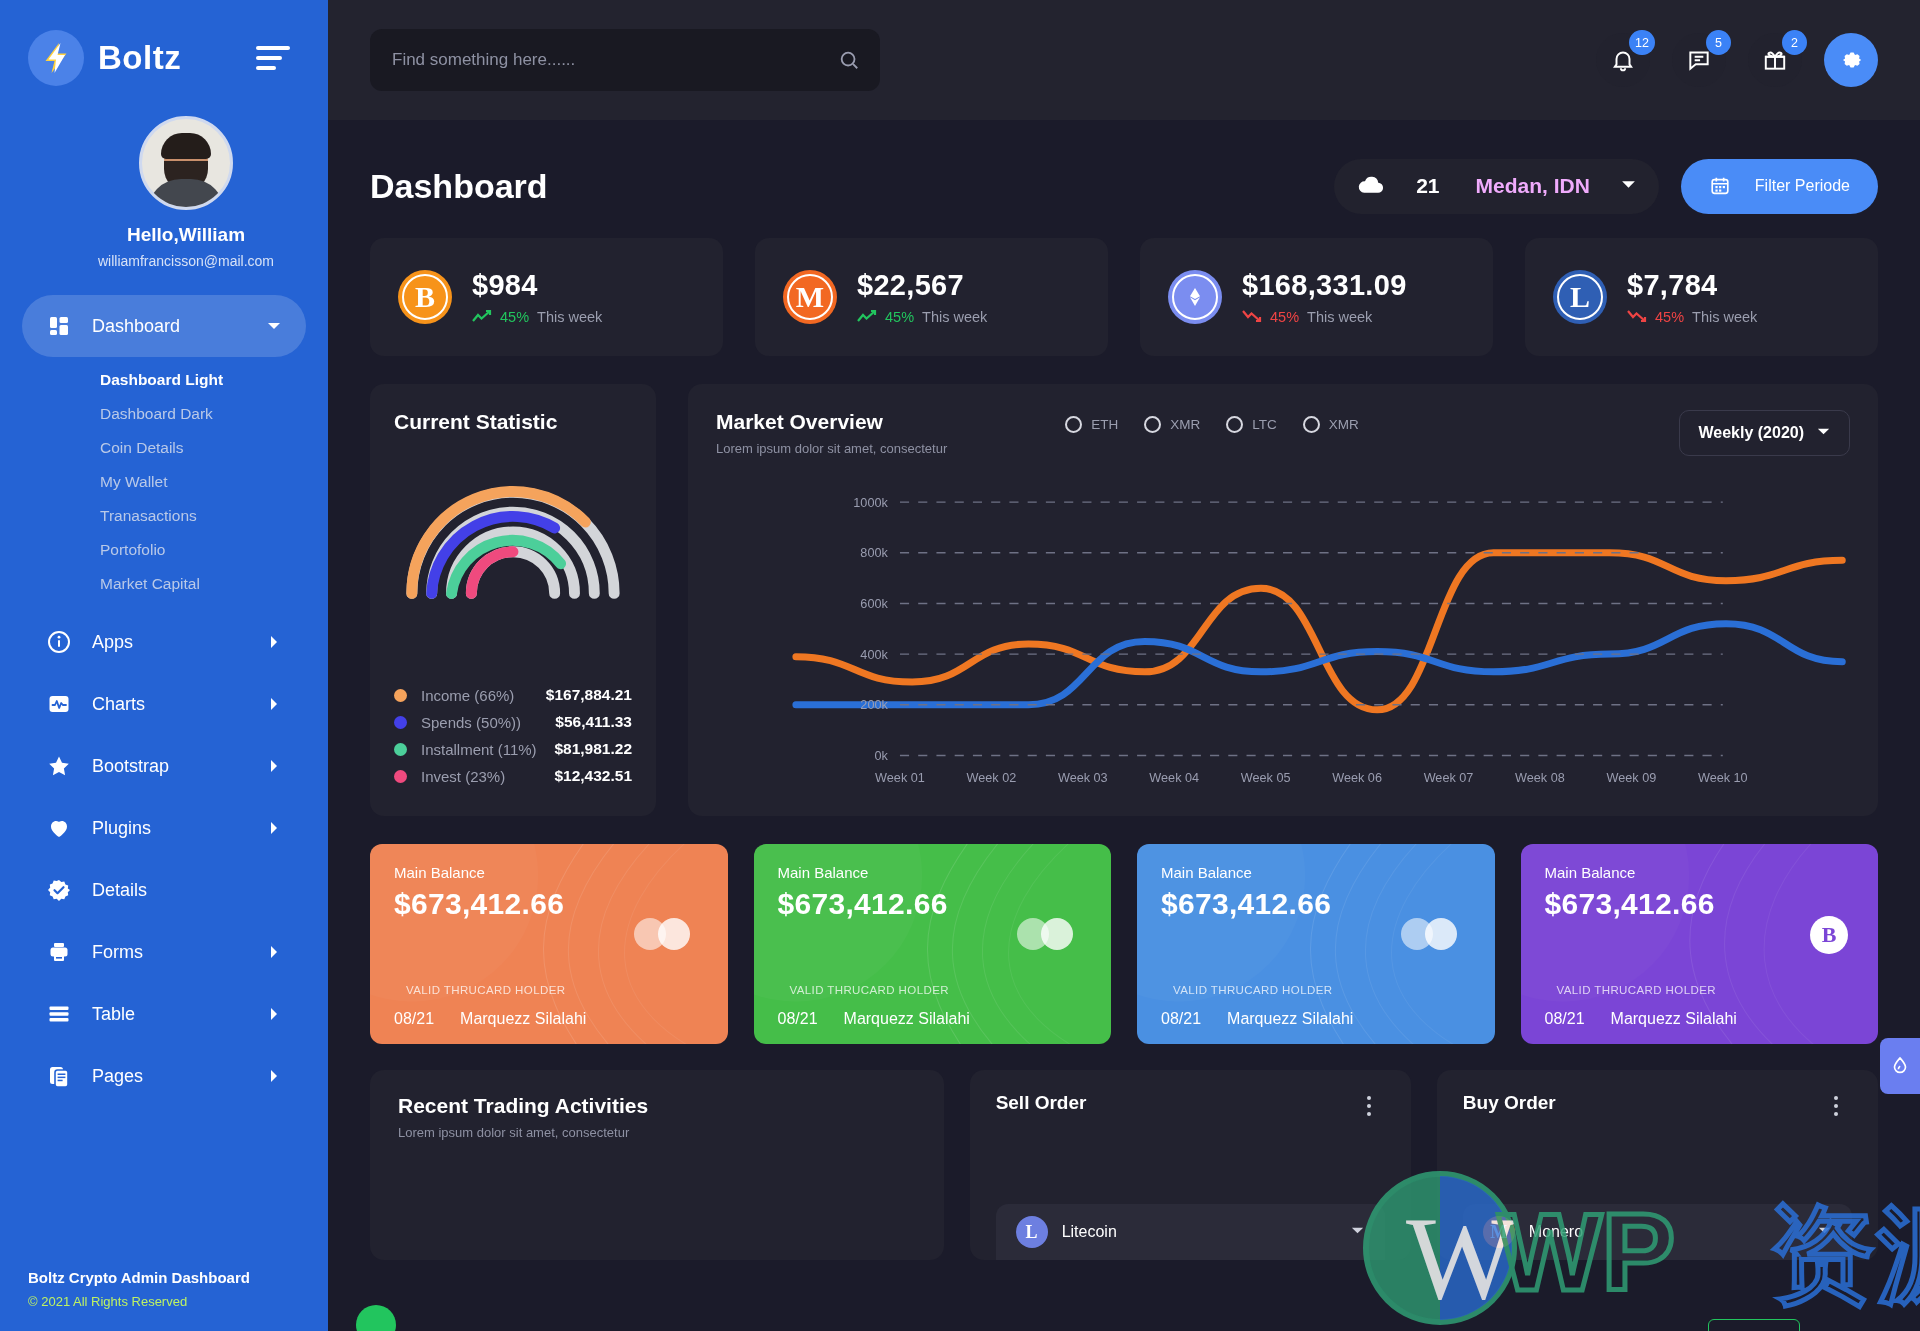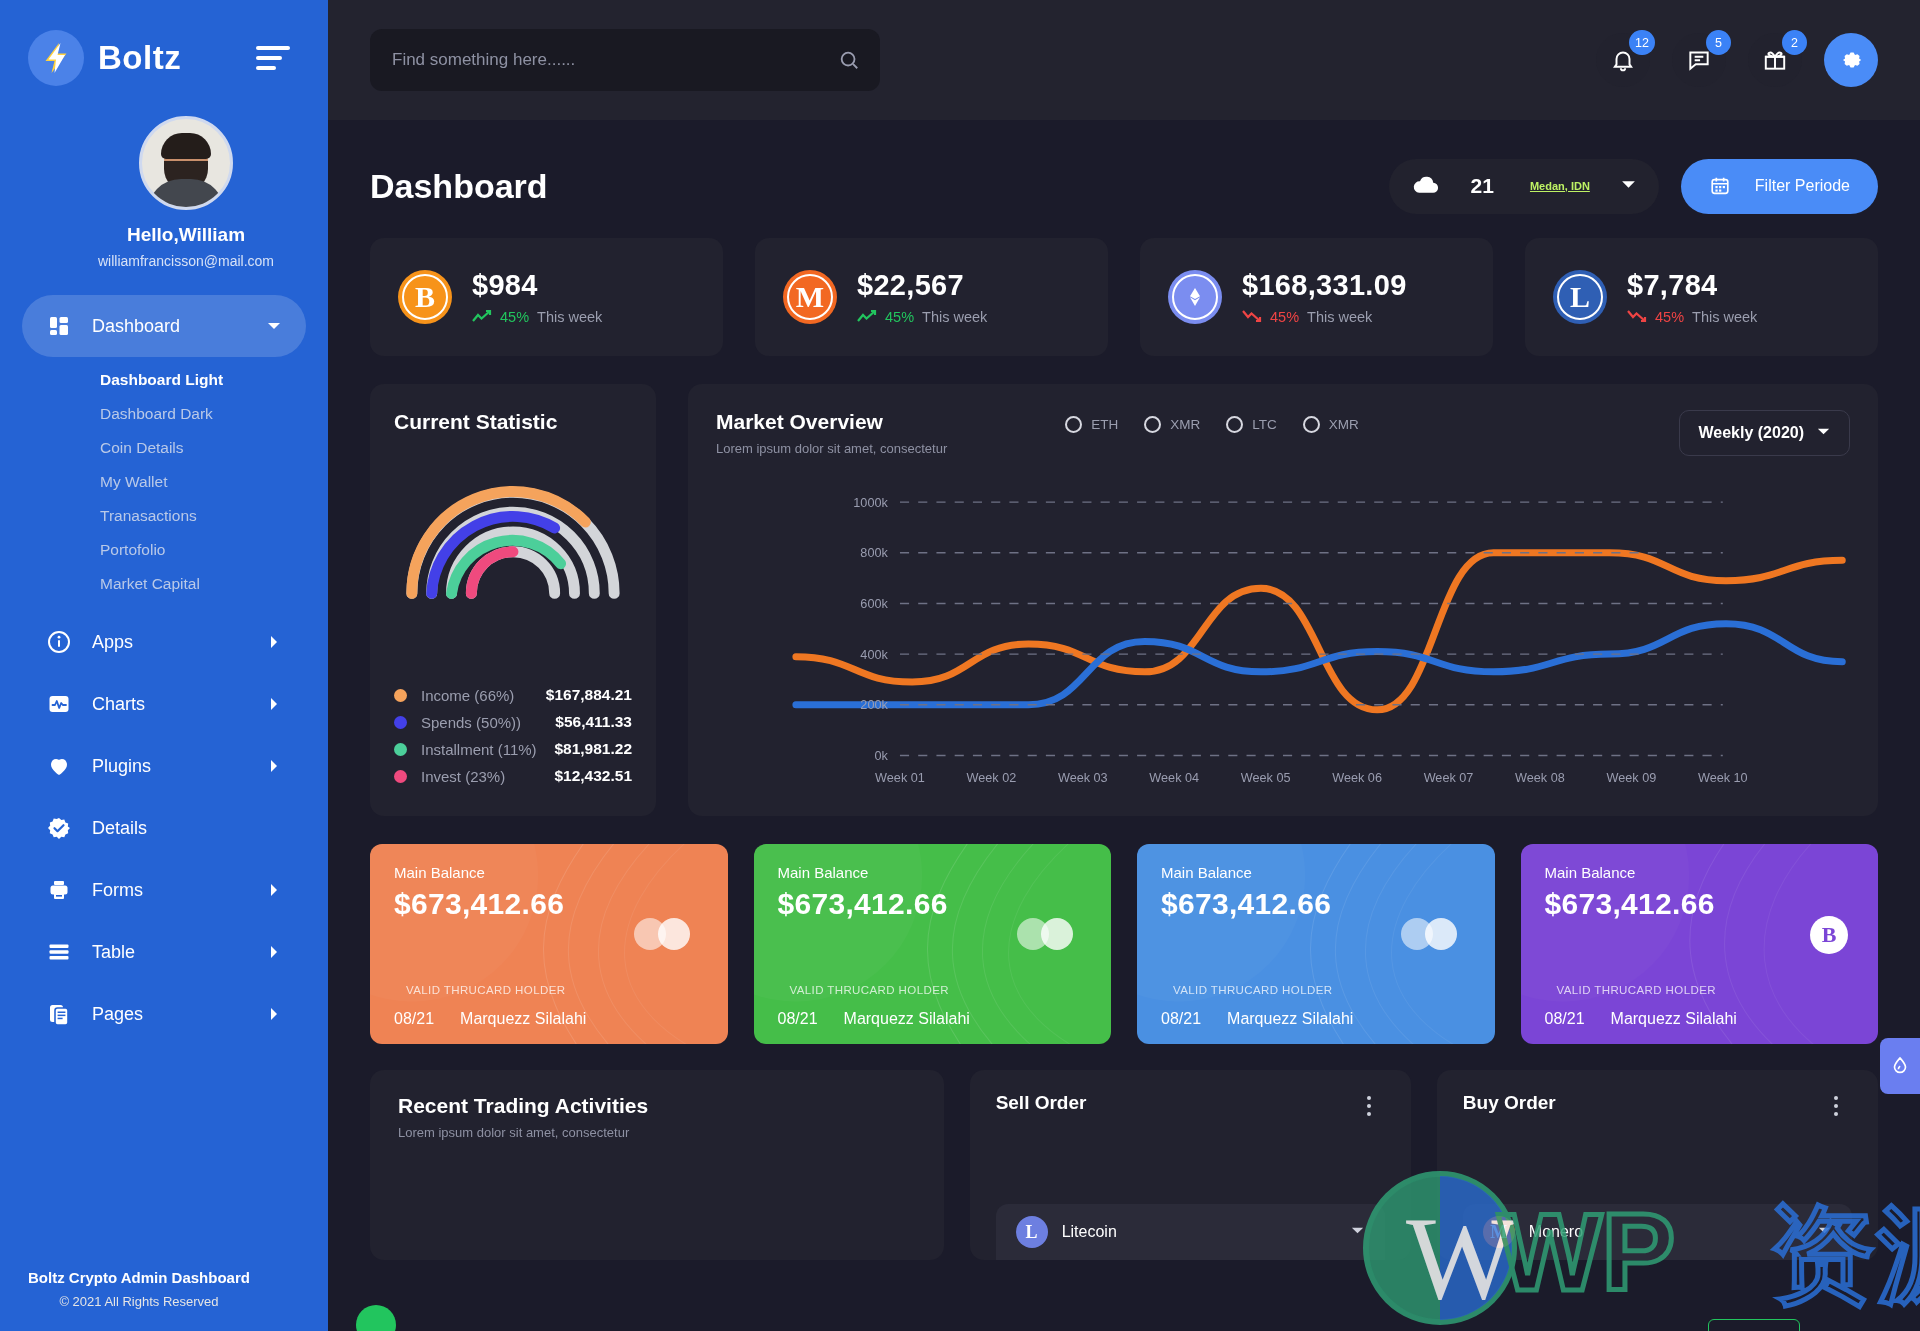--- a/index.html
+++ b/index.html
@@ -59,21 +59,21 @@
   .chev svg { width:16px; height:16px; fill:#fff; }
 
   .subnav { padding: 6px 8px 10px 0; }
   .subnav-item {
     padding: 8px 0 8px 100px; font-size: 15.5px; color: #b9c9e8; cursor: pointer;
   }
   .subnav-item.cur { color: #ffffff; font-weight: bold; }
 
   .side-footer { position: absolute; bottom: 22px; left: 28px; }
   .side-footer .t1 { color:#fff; font-size: 15px; font-weight: bold; }
-  .side-footer .t2 { color:#e5e5e5; font-size: 13px; margin-top: 8px; text-align: center; }
+  .side-footer .t2 { color:#bef264; font-size: 13px; margin-top: 8px; }
 
   
   .main { flex: 1; height: 1331px; background: #1b1b2a; overflow: hidden; position: relative; }
 
   .topbar { height: 120px; background: #23232f; display: flex; align-items: center; padding: 0 42px 0 42px; }
   .search-wrap { position: relative; width: 510px; }
   .search-input {
     width: 100%; height: 62px; border-radius: 12px; border: none;
     background: #191922; color: #c7c9d6; font-size: 17px;
     padding: 0 54px 0 22px; font-family: "Liberation Sans", sans-serif; outline: none;
@@ -100,21 +100,21 @@
 
   .page-head { display: flex; align-items: center; height: 76px; }
   .page-title { font-size: 34px; font-weight: bold; color: #fff; }
   .head-right { margin-left: auto; display: flex; align-items: center; gap: 22px; }
   .weather-pill {
     height: 55px; border-radius: 28px; background: #22222e; display: flex; align-items: center;
     gap: 30px; padding: 0 22px; cursor: pointer;
   }
   .weather-pill .cloud svg { width: 30px; height: 30px; fill:#fff; }
   .weather-pill .deg { color:#fff; font-size: 21px; font-weight: bold; }
-  .weather-pill .loc { color:#bef264; font-size: 11px; font-weight: bold; margin-left: 6px; text-decoration: underline; }
+  .weather-pill .loc { color:#f0abfc; font-size: 21px; font-weight: bold; margin-left: 6px; }
   .weather-pill .dn svg { width:17px; height:17px; fill:#fff; }
   .filter-btn {
     height: 55px; border-radius: 28px; background: #4a8cf7; color: #fff;
     display: flex; align-items: center; gap: 24px; padding: 0 28px; font-size: 16px; cursor: pointer; border: none;
     font-family: "Liberation Sans", sans-serif;
   }
   .filter-btn svg { width: 22px; height: 22px; stroke:#fff; fill:none; stroke-width:1.8; }
 
   
   .stats-row { display: flex; gap: 32px; margin-top: 14px; }
@@ -300,20 +300,31 @@
               <rect x="2.5" y="4" width="19" height="16" rx="3" fill="#fff"></rect>
               <path d="M5.5 13l2.5 0 1.8-4 2.4 7 2-5 1.6 2h3.2" fill="none" stroke="#2563d4" stroke-width="1.8" stroke-linecap="round" stroke-linejoin="round"></path>
             </svg>
         </span>
         <span class="nav-label">Charts</span>
         <span class="chev"><svg viewBox="0 0 16 16">
               <path d="M5 2l6 6-6 6z"></path>
             </svg></span>
       </div>
 
+      <div class="nav-item">
+        <span class="nav-ico">
+          <svg viewBox="0 0 24 24">
+              <path d="M12 2.5l3 6.2 6.8 1-4.9 4.8 1.2 6.8L12 18l-6.1 3.3 1.2-6.8L2.2 9.7l6.8-1z"></path>
+            </svg>
+        </span>
+        <span class="nav-label">Bootstrap</span>
+        <span class="chev"><svg viewBox="0 0 16 16">
+              <path d="M5 2l6 6-6 6z"></path>
+            </svg></span>
+      </div>
 
       <div class="nav-item">
         <span class="nav-ico">
           <svg viewBox="0 0 24 24">
               <path d="M12 21s-8-5.1-8-10.3C4 7.3 6.3 5 9.1 5c1.7 0 2.9.9 2.9.9S13.2 5 14.9 5C17.7 5 20 7.3 20 10.7 20 15.9 12 21 12 21z"></path>
             </svg>
         </span>
         <span class="nav-label">Plugins</span>
         <span class="chev"><svg viewBox="0 0 16 16">
               <path d="M5 2l6 6-6 6z"></path>

